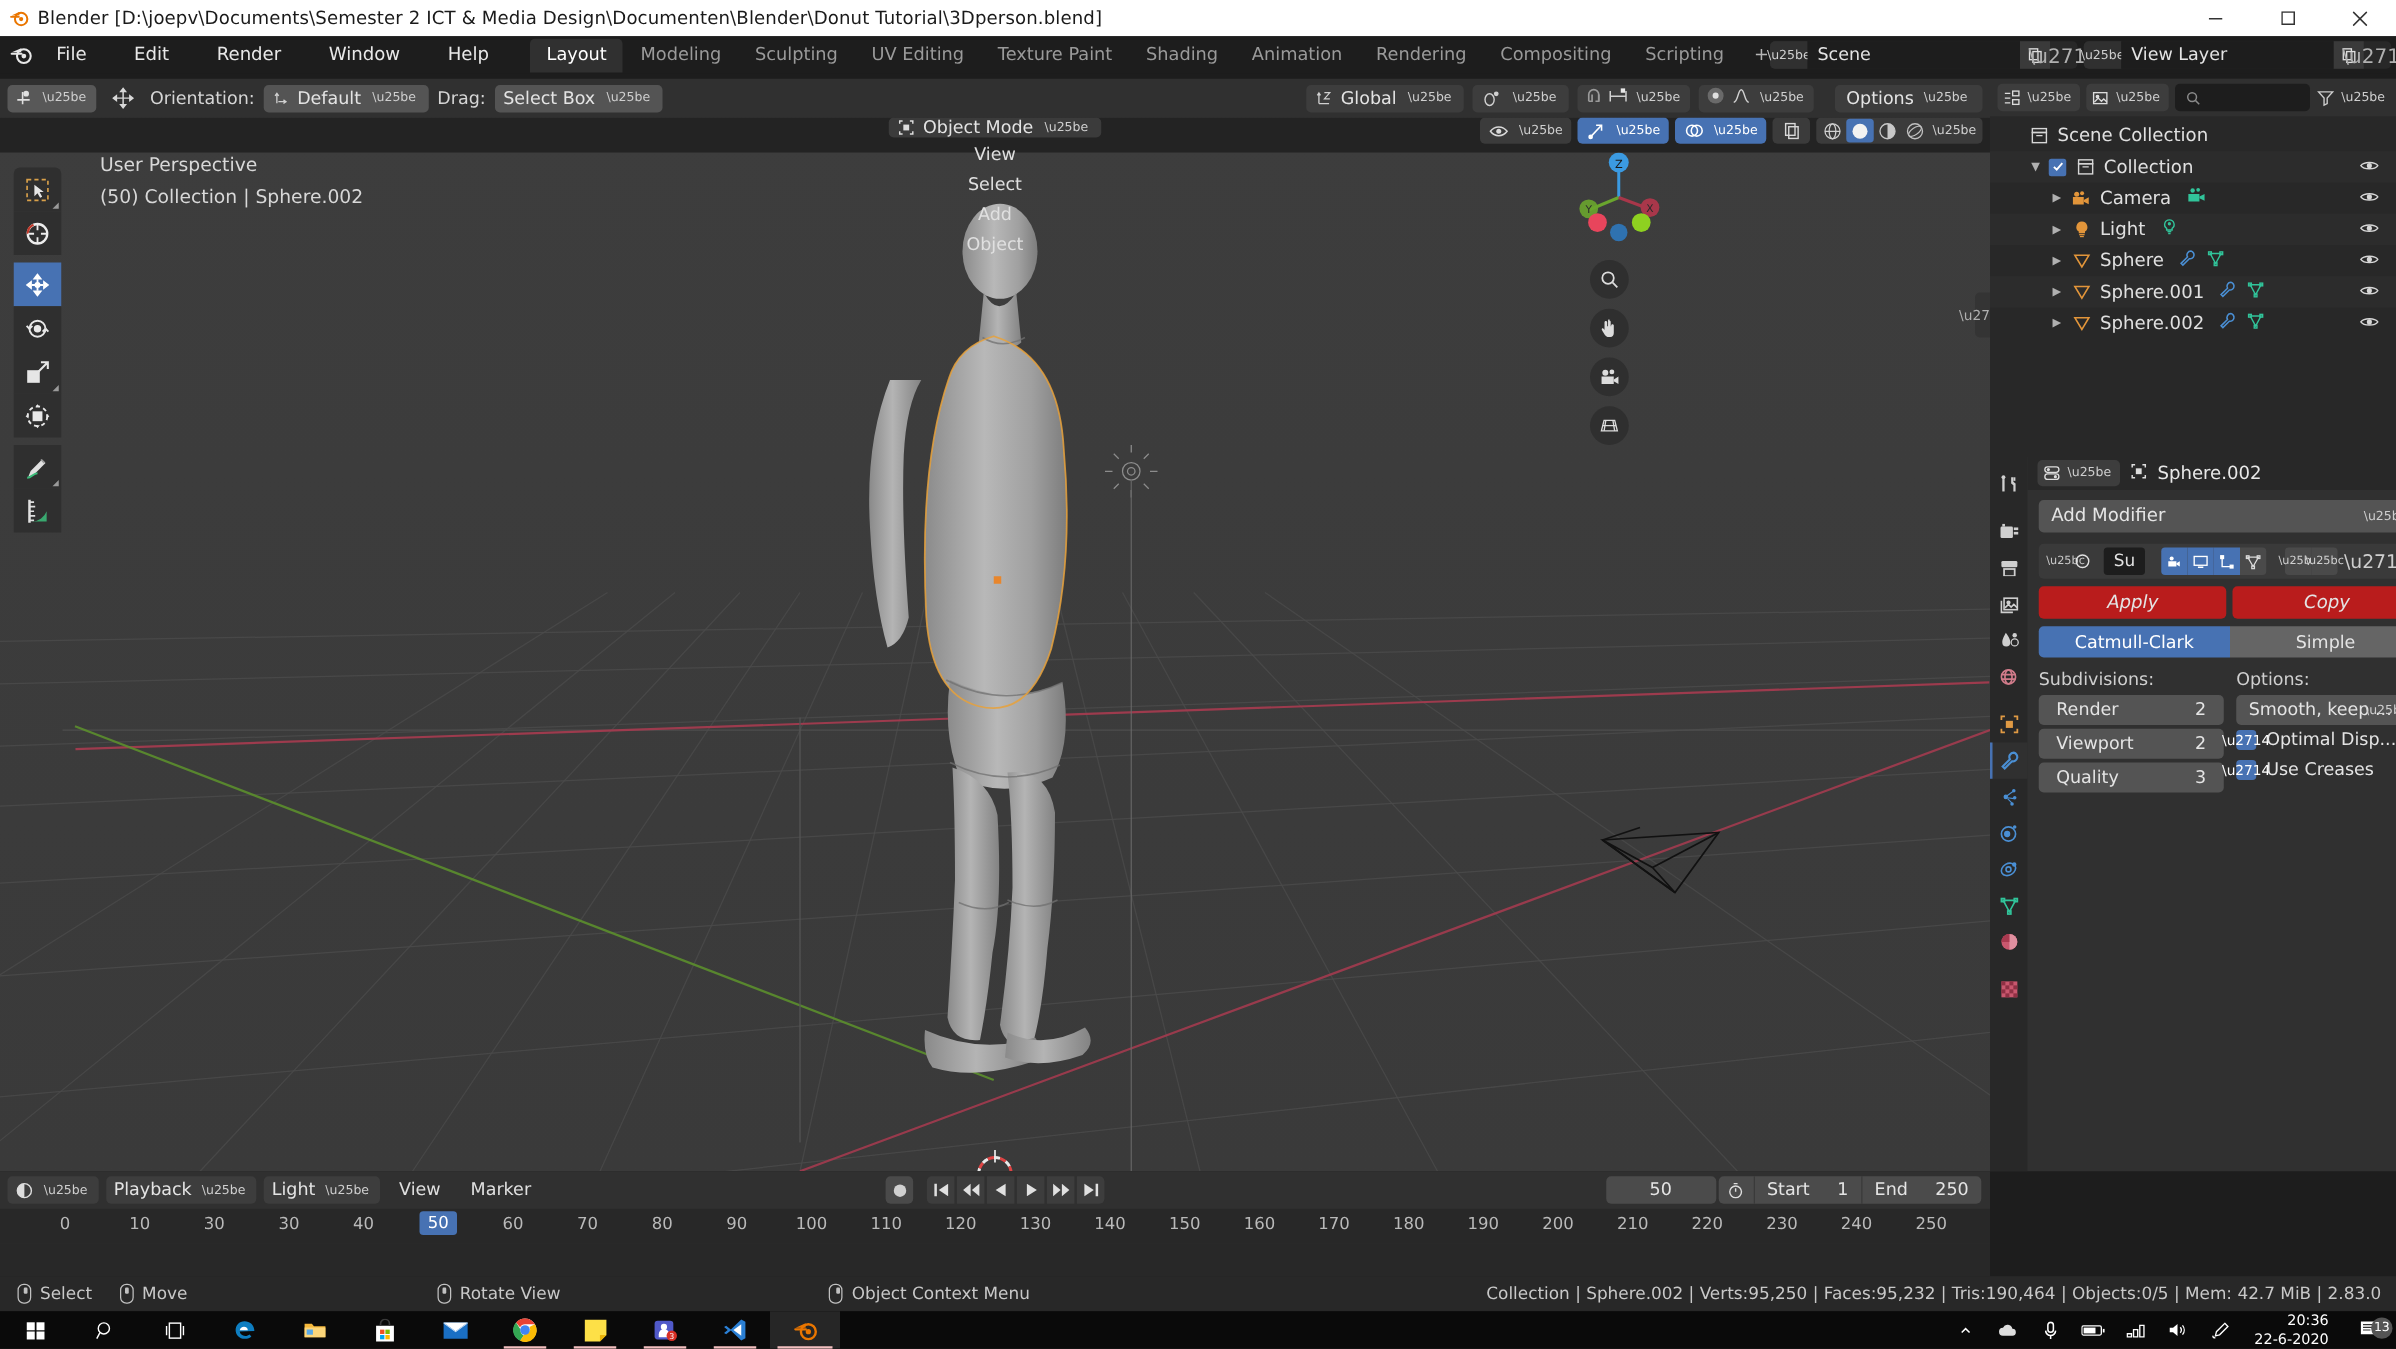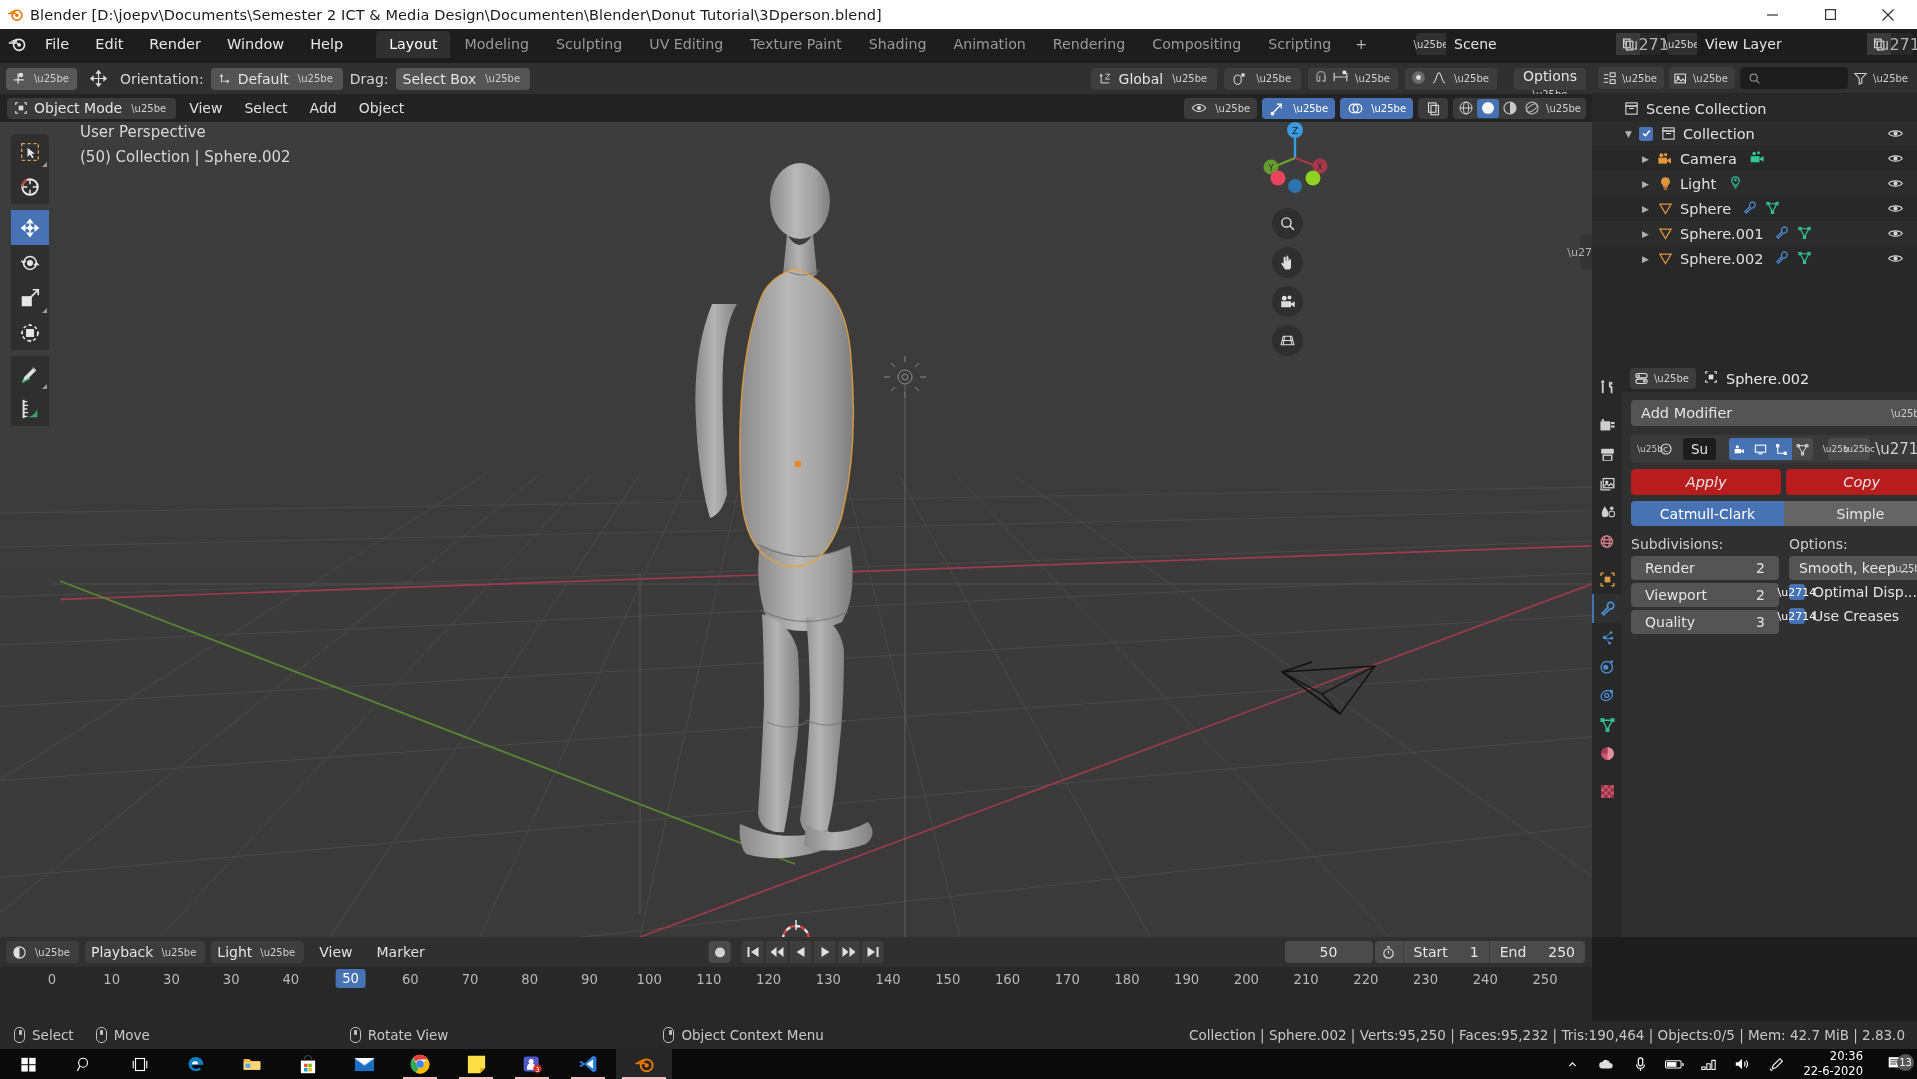--- a/index.html
+++ b/index.html
@@ -12,21 +12,21 @@
      display:flex; align-items:center; color:#111; font-size:14px; }
   .tb-icon{ width:30px; display:flex; justify-content:center; align-items:center; }
   .tb-title{ flex:1; font-size:14.5px; color:#1a1a1a; letter-spacing:.1px; }
   .tb-btns{ display:flex; height:29px; }
   .tb-btn{ width:58px; height:29px; display:flex; align-items:center; justify-content:center; color:#333; font-size:14px;}
 
   
   .topbar{ position:absolute; left:0; top:29px; width:1917px; height:30px; background:#1d1d1d;
      display:flex; align-items:center; }
   .blogo{ width:34px; display:flex; justify-content:center; align-items:center; }
-  .menu{ display:flex; align-items:center; gap:4px; }
+  .menu{ display:flex; align-items:center; gap:16px; }
   .menu-item{ padding:3px 11px; font-size:14.5px; color:#e8e8e8; border-radius:3px; }
   .wstabs{ display:flex; align-items:center; margin-left:22px; gap:1px; }
   .wstab{ padding:5px 13px 6px; font-size:14.2px; color:#9a9a9a; border-radius:4px 4px 0 0; }
   .wstab.active{ background:#303030; color:#fff; }
   .wstab.plus{ color:#b5b5b5; padding:5px 10px; }
   .topbar-right{ position:absolute; right:0; top:0; height:30px; display:flex; align-items:center; gap:5px; padding-right:4px;}
   .sceneblk{ display:flex; align-items:center; background:#282828; border-radius:4px; height:22px; }
   .sceneblk .ic{ width:30px; height:22px; display:flex; align-items:center; justify-content:center; background:#303030; border-radius:4px 0 0 4px;}
   .sceneblk .nm{ background:#1d1d1d; height:22px; min-width:170px; display:flex; align-items:center; padding:0 8px; font-size:14px;}
   .sceneblk .bt{ width:24px; height:22px; display:flex; align-items:center; justify-content:center; background:#3a3a3a;}
@@ -37,21 +37,21 @@
       display:flex; align-items:center; gap:7px; padding:0 6px; }
   .thbtn{ display:flex; align-items:center; gap:3px; background:#585858; border-radius:4px; height:22px; padding:0 5px; }
   .lbl{ font-size:14px; color:#d6d6d6; }
   .dropdown{ display:flex; align-items:center; background:#545454; border-radius:4px; height:22px; padding:0 7px; gap:6px; font-size:14px; min-width:104px;}
   .dropdown .cv{ margin-left:auto; color:#cfcfcf; font-size:10px; }
   .optbtn{ display:flex; align-items:center; gap:5px; background:#3d3d3d; border-radius:4px; height:22px; padding:0 9px; font-size:14px;}
 
   
   .vp{ position:absolute; left:0; top:94px; width:1592px; height:843px;
       background:linear-gradient(#3b3b3b,#393939); overflow:hidden; }
-  .vp-hdr{ position:absolute; left:0; top:0; width:1592px; height:28px; background:#232323; display:flex; align-items:center; gap:4px; padding:0 7px; z-index:6;}
+  .vp-hdr{ position:absolute; left:0; top:0; width:1592px; height:28px; background:#232323; display:flex; align-items:center; gap:4px; padding:0 7px; z-index:6;flex-direction:column;}
   .modebtn{ display:flex; align-items:center; gap:6px; background:#3b3b3b; border-radius:4px; height:21px; padding:0 7px; font-size:14px;}
   .vmenu{ padding:2px 9px; font-size:14px; border-radius:3px; color:#e0e0e0;}
   .vp-hdr-right{ position:absolute; right:6px; display:flex; align-items:center; gap:5px;}
   .pill{ display:flex; align-items:center; background:#3b3b3b; border-radius:4px; height:21px; padding:0 4px; gap:2px;}
   .pill.blue{ background:#4772b3;}
   .sq{ width:22px; height:19px; display:flex; align-items:center; justify-content:center; border-radius:3px;}
   .sq.on{ background:#4772b3;}
   .cv{ font-size:10px; color:#cfcfcf; padding:0 3px;}
 
   .vptext{ position:absolute; left:80px; top:26px; font-size:15px; color:#d8d8d8; z-index:4; line-height:1.65;}
@@ -340,21 +340,21 @@
       <span><svg width="17" height="17" viewBox="0 0 24 24">
             <circle cx="12" cy="12" r="9" fill="#6a6a6a"></circle>
             <circle cx="12" cy="12" r="3.4" fill="#e0e0e0"></circle>
           </svg></span>
       <span><svg width="16" height="15" viewBox="0 0 24 22" fill="none" stroke="#d0d0d0" stroke-width="1.7">
             <path d="M3 19 C8 19 8 4 12 4 C16 4 16 19 21 19"></path>
           </svg></span>
       <span class="cv">\u25be</span>
     </div>
 
-    <div class="optbtn" style="margin-left:10px;flex-direction:column;">
+    <div class="optbtn" style="margin-left:10px;">
       <span>Options</span>
         <span class="cv">\u25be</span>
     </div>
   </div>
 
   <div class="vp">
 
     <svg width="1592" height="843" style="position:absolute;left:0;top:0;">
       <defs>
         <linearGradient id="bg" x1="0" y1="0" x2="0" y2="1">

